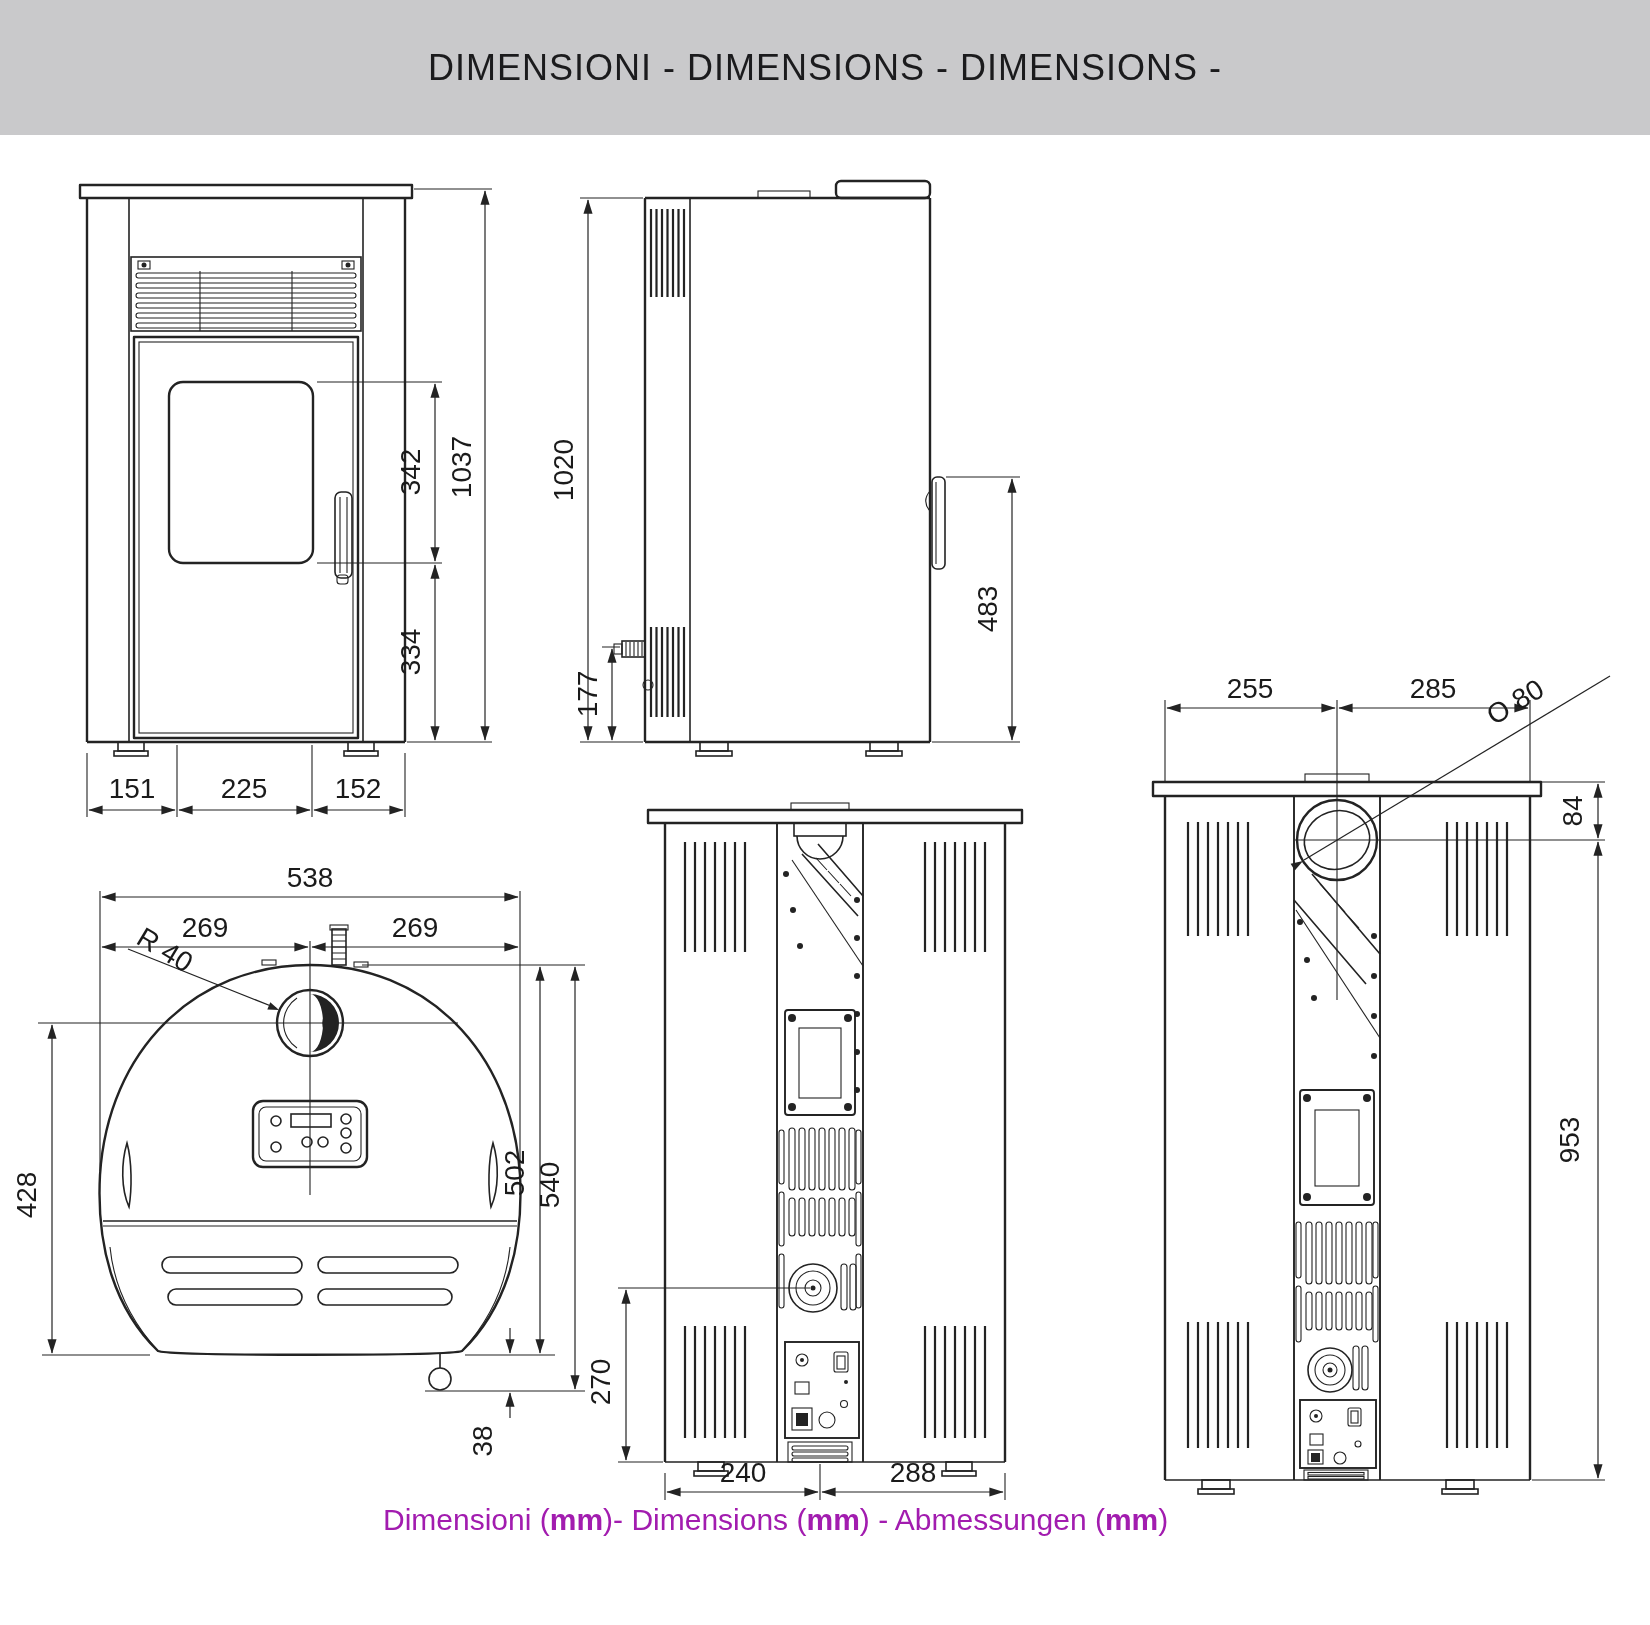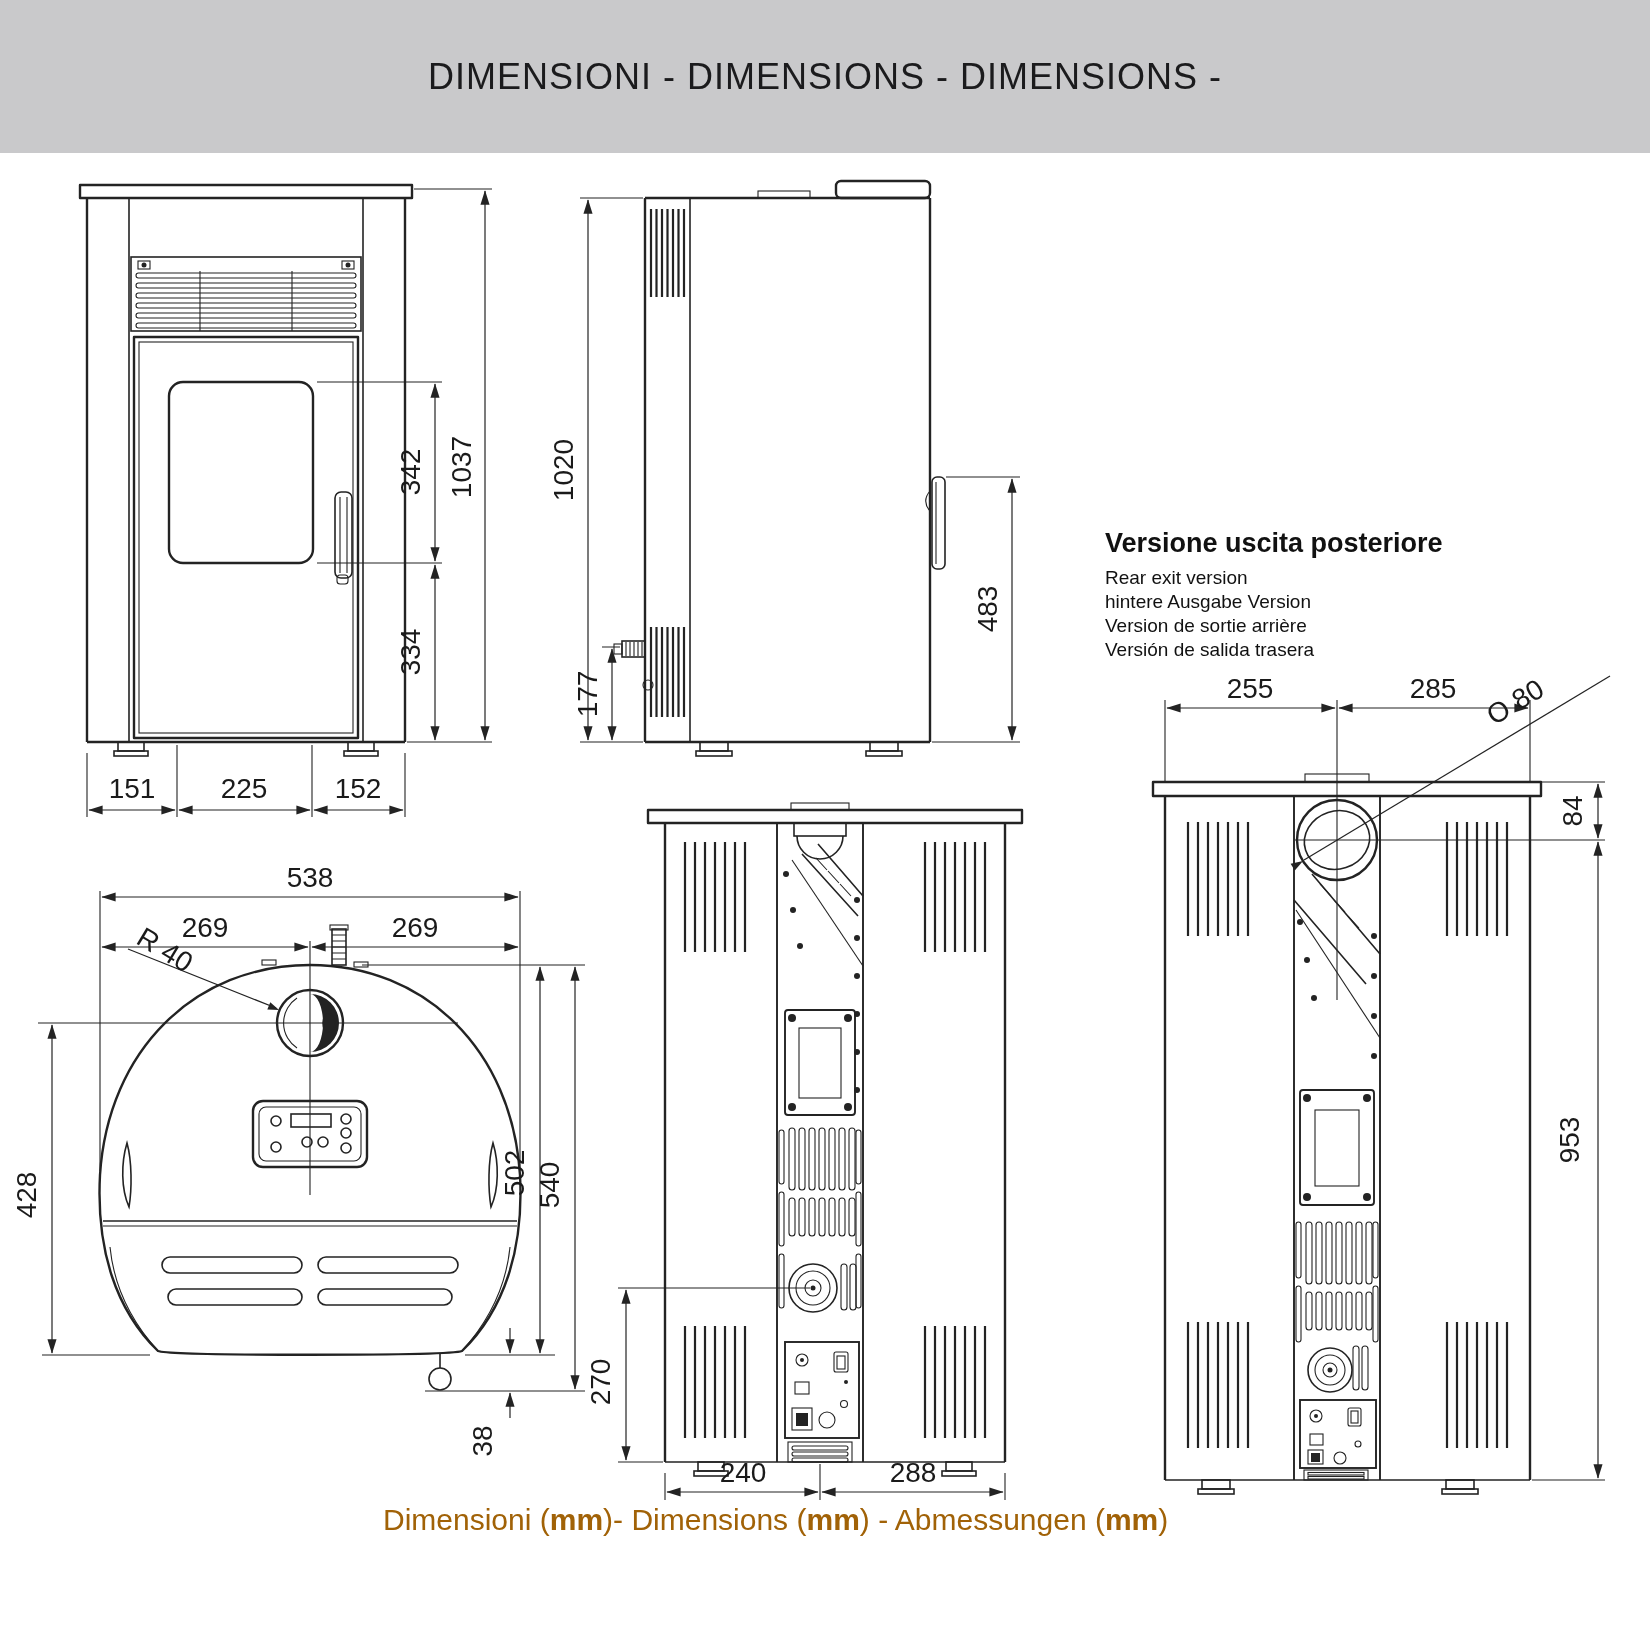--- a/index.html
+++ b/index.html
@@ -1,34 +1,34 @@
 <!DOCTYPE html>
 <html><head>
 <meta charset="utf-8">
 <style>
   html,body{margin:0;padding:0;background:#ffffff;}
   .canvas{position:relative;width:1650px;height:1625px;background:#ffffff;
           font-family:"Liberation Sans",sans-serif;overflow:hidden;}
-  .band{position:absolute;left:0;top:0;width:100%;height:153px;background:#c9c9cb;
+  .band{position:absolute;left:0;top:0;width:100%;height:135px;background:#c9c9cb;
         display:flex;flex-direction:column;justify-content:center;align-items:center;}
   .band div{font-size:36px;color:#1b1b1d;line-height:46px;letter-spacing:1px;}
   .view{position:absolute;}
   svg text{font-family:"Liberation Sans",sans-serif;}
   .ol{fill:none;stroke:#232323;stroke-width:2.4;stroke-linejoin:round;}
   .md{fill:none;stroke:#232323;stroke-width:1.6;}
   .md2{fill:none;stroke:#232323;stroke-width:1.9;}
   .fn{fill:none;stroke:#232323;stroke-width:1.1;}
   .vt{fill:none;stroke:#232323;stroke-width:2.2;}
   .dm{fill:none;stroke:#232323;stroke-width:1.2;}
   .bd{fill:#232323;stroke:none;}
   .dt{font-size:28px;fill:#1a1a1a;text-anchor:middle;}
   .note{position:absolute;left:1105px;top:528px;color:#111;}
   .note-title{font-size:27px;font-weight:bold;margin-bottom:7px;}
   .note-line{font-size:19px;line-height:24px;}
-  .caption{position:absolute;left:383px;top:1498px;color:#a16207;font-size:30px;line-height:44px;}
+  .caption{position:absolute;left:383px;top:1498px;color:#a21caf;font-size:30px;line-height:44px;}
   .caption b{font-weight:bold;}
 </style>
 </head>
 <body>
 
 <div class="canvas">
 
   <header class="band">
     <div>DIMENSIONI - DIMENSIONS - DIMENSIONS -</div>
   </header>
@@ -130,27 +130,20 @@
     <g>
       <line class="dm" x1="38" y1="55" x2="38" y2="595" marker-start="url(#ar2)" marker-end="url(#ar2)"></line>
       <line class="dm" x1="62" y1="504" x2="62" y2="595" marker-start="url(#ar2)" marker-end="url(#ar2)"></line>
       <line class="dm" x1="462" y1="334" x2="462" y2="595" marker-start="url(#ar2)" marker-end="url(#ar2)"></line>
     </g>
     <text class="dt" x="23" y="325" transform="rotate(-90 23 325)">1020</text>
     <text class="dt" x="47" y="549" transform="rotate(-90 47 549)">177</text>
     <text class="dt" x="447" y="464" transform="rotate(-90 447 464)">483</text>
   </svg>
 
-  <div class="note">
-    <div class="note-title">Versione uscita posteriore</div>
-    <div class="note-line">Rear exit version</div>
-    <div class="note-line">hintere Ausgabe Version</div>
-    <div class="note-line">Version de sortie arrière</div>
-    <div class="note-line">Versión de salida trasera</div>
-  </div>
 
   <svg class="view" style="left:10px;top:855px" width="600" height="670" viewBox="0 0 600 670">
     <defs>
       <marker id="ar3" viewBox="0 0 12 8" refX="11" refY="4" markerWidth="13" markerHeight="9" orient="auto-start-reverse">
         <path d="M0.5,0.5 L11.5,4 L0.5,7.5 Z" fill="#232323"></path>
       </marker>
     </defs>
     <path class="fn" d="M90,36 V316 M510,36 V316 M300,86 V340 M28,168 H448 M140,500 H32 M455,500 H545 M415,536 H575 M352,110 H575"></path>
     <g>
       <path class="ol" d="M90,320 C98,195 185,110 300,110 C415,110 502,195 510,320 C514,395 494,455 452,496 C440,501 160,501 148,496 C106,455 86,395 90,320 Z"></path>

